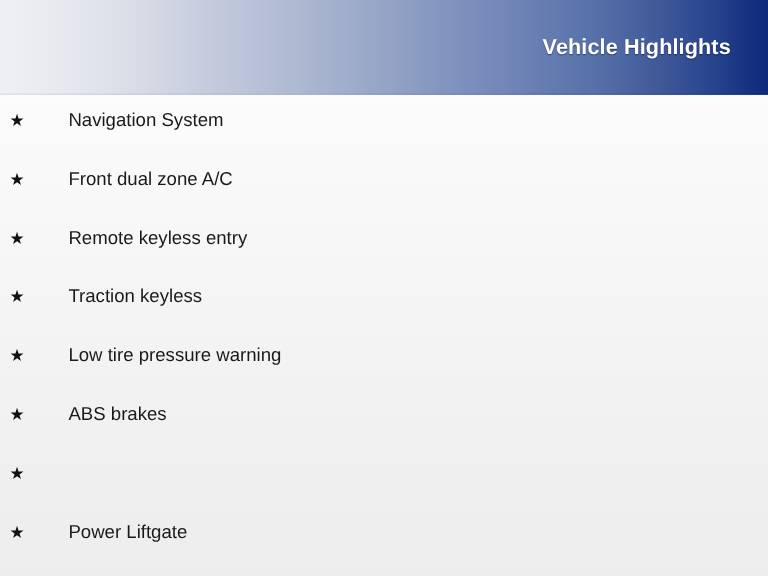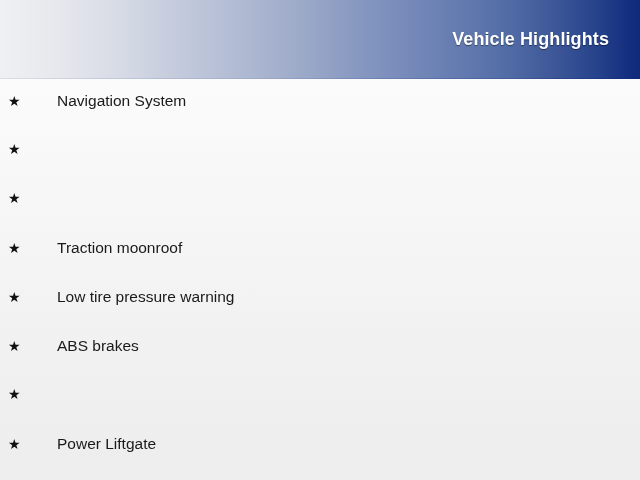--- a/index.html
+++ b/index.html
@@ -126,29 +126,31 @@
 
   <ul class="highlights">
 
     <li class="hl-item">
       <span class="hl-star">★</span>
       <span class="hl-label">Navigation System</span>
     </li>
 
     <li class="hl-item">
       <span class="hl-star">★</span>
+      <span class="hl-label">Front dual zone A/C</span>
     </li>
 
     <li class="hl-item">
       <span class="hl-star">★</span>
+      <span class="hl-label">Remote keyless entry</span>
     </li>
 
     <li class="hl-item">
       <span class="hl-star">★</span>
-      <span class="hl-label">Traction moonroof</span>
+      <span class="hl-label">Traction keyless</span>
     </li>
 
     <li class="hl-item">
       <span class="hl-star">★</span>
       <span class="hl-label">Low tire pressure warning</span>
     </li>
 
     <li class="hl-item">
       <span class="hl-star">★</span>
       <span class="hl-label">ABS brakes</span>

